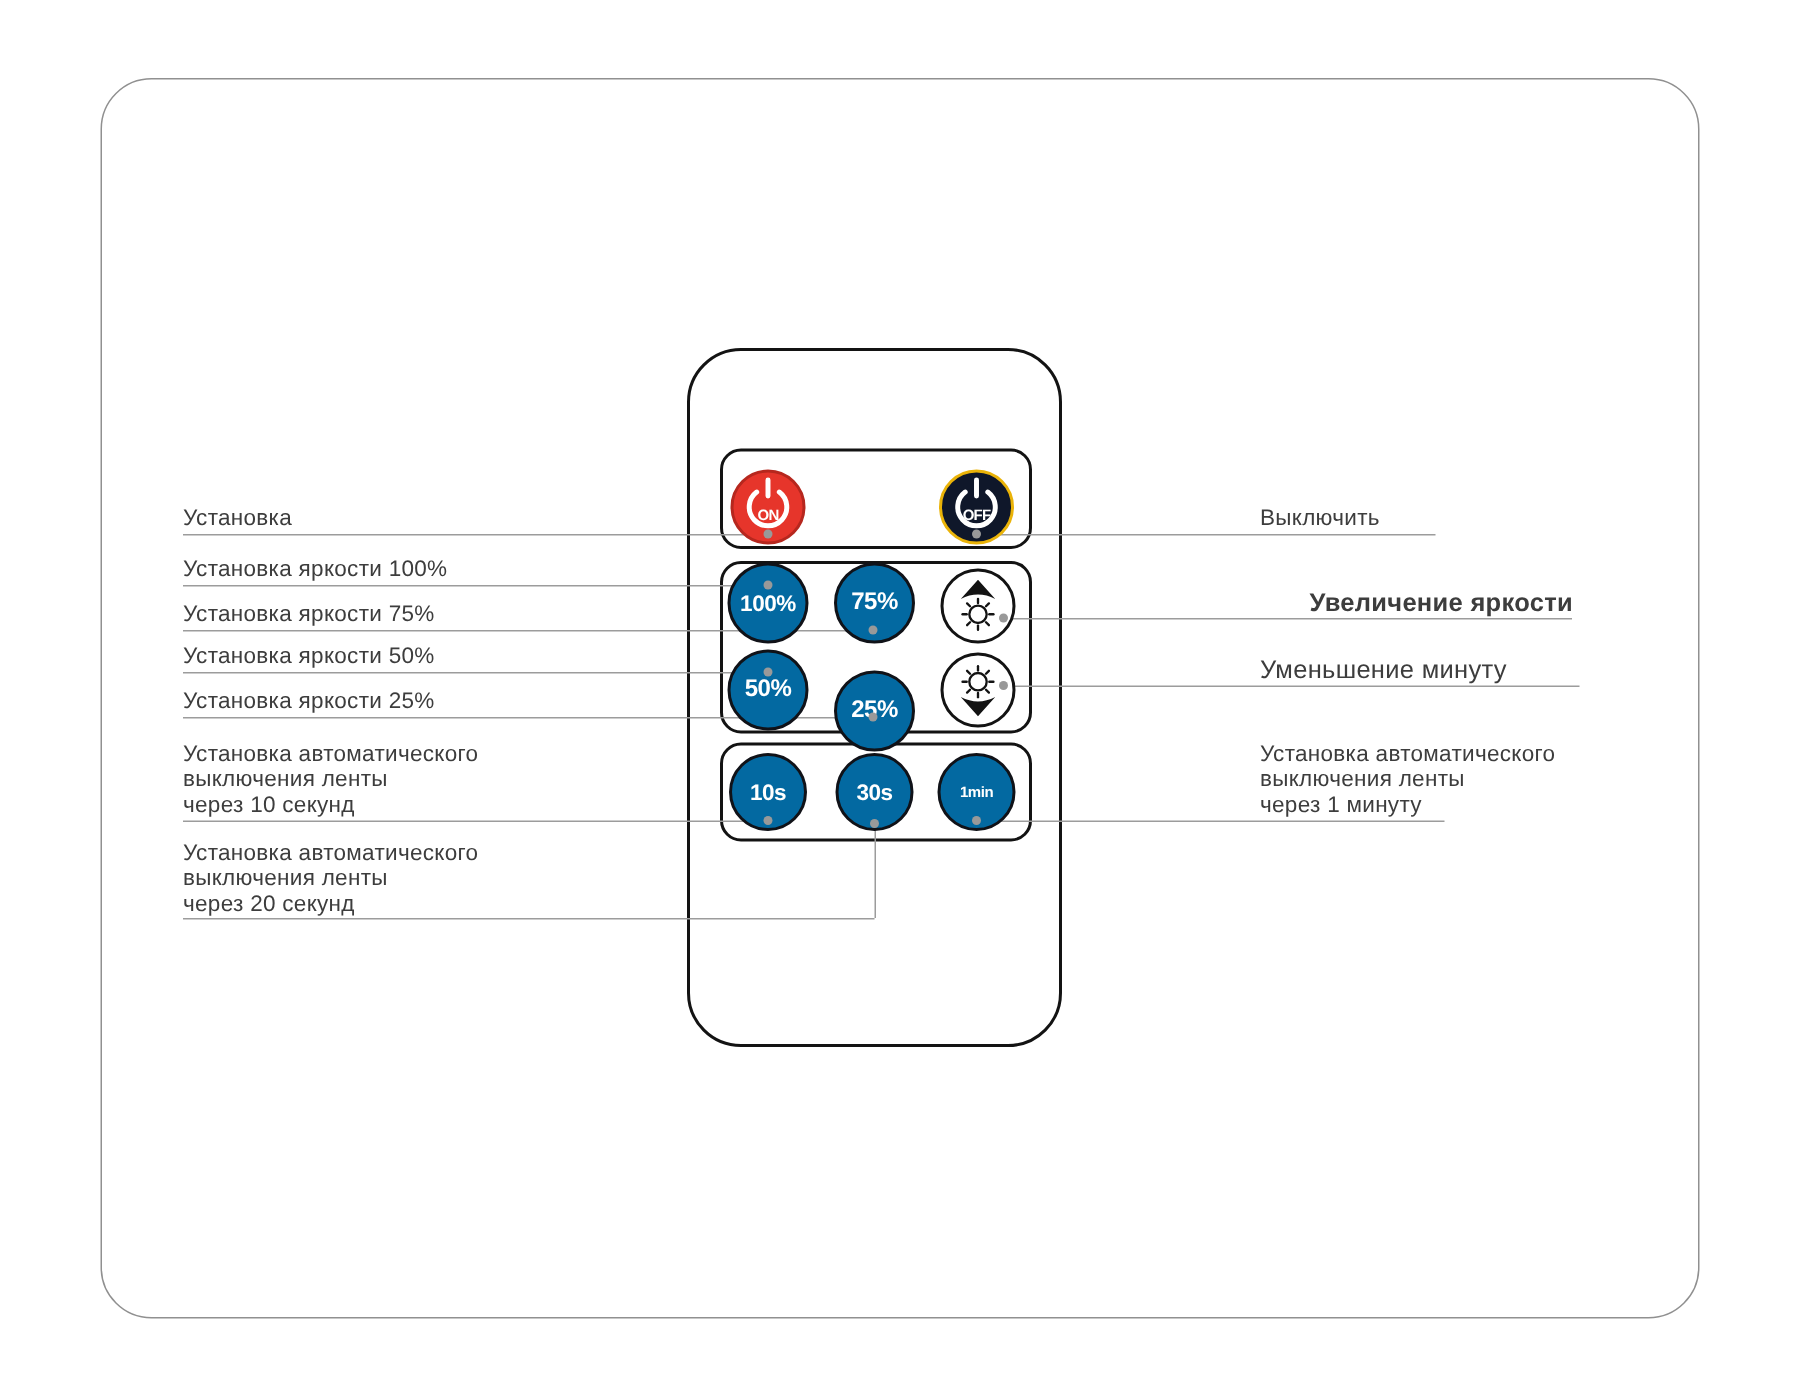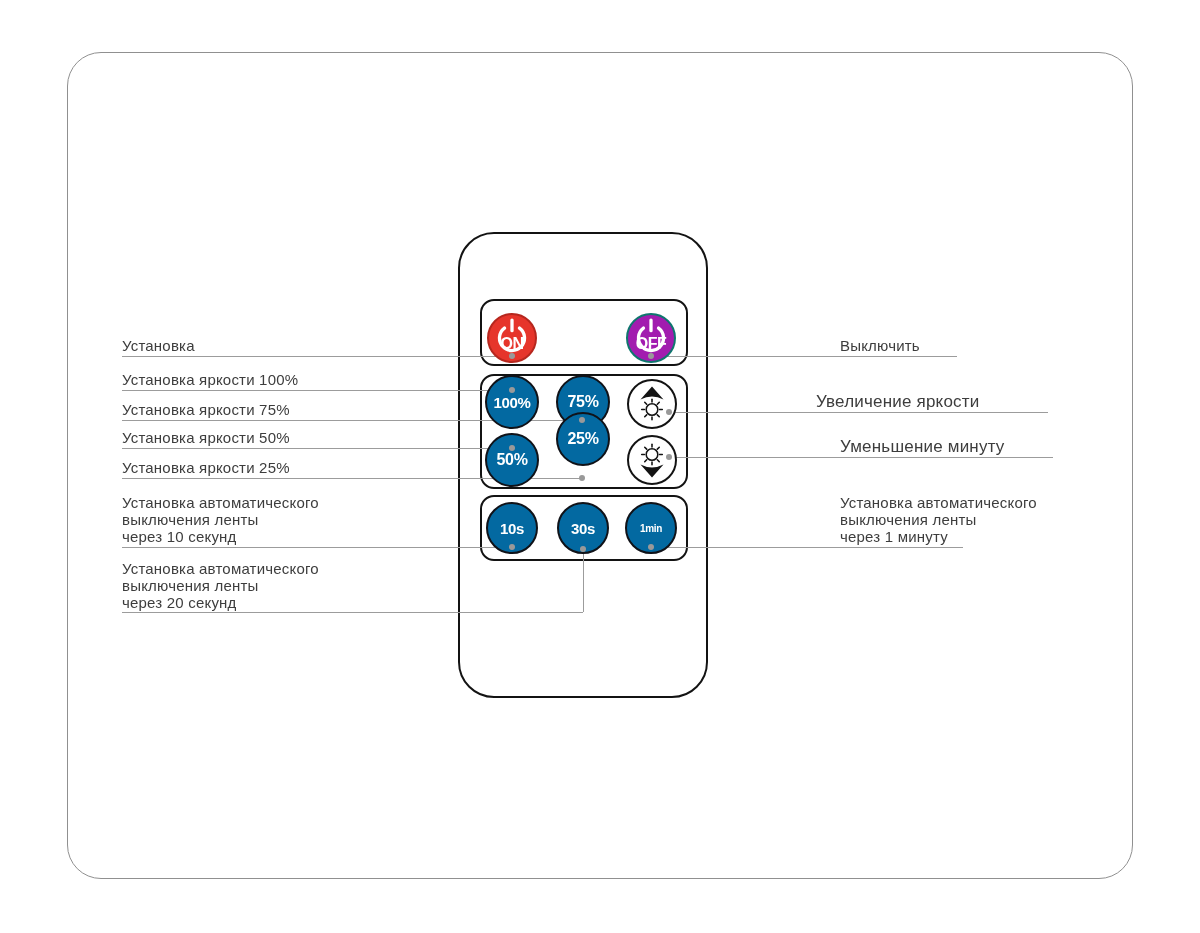--- a/index.html
+++ b/index.html
@@ -31,33 +31,33 @@
   .dot   { position: absolute; width: 6px; height: 6px; border-radius: 50%; background: #999999; z-index: 15; }
 
   
   .btn {
     position: absolute; border-radius: 50%; z-index: 10;
     display: flex; align-items: center; justify-content: center;
     color: #ffffff; font-weight: bold; letter-spacing: -0.3px; cursor: default;
   }
   .btn-blue   { background: #0369a1; border: 2px solid #101218; }
   .btn-on     { background: #e6352b; border: 2px solid #b6271e; }
-  .btn-off    { background: #a21caf; border: 2px solid #0f766e; }
+  .btn-off    { background: #0f172a; border: 2px solid #eab308; }
   .btn-bright { background: #ffffff;  border: 2px solid #131313; }
   .sz54 { width: 54px; height: 54px; }
   .sz52 { width: 52px; height: 52px; }
   .sz50 { width: 50px; height: 50px; }
   .fs-b100 { font-size: 15px; }
   .fs-pct  { font-size: 16px; }
   .fs-time { font-size: 15px; }
   .fs-1min { font-size: 10px; }
   .btn svg { position: absolute; left: 0; top: 0; width: 100%; height: 100%; }
   .pwr-label {
     position: absolute; left: 50%; top: 63%; transform: translate(-50%, -50%);
-    font-size: 16px; font-weight: bold; color: #ffffff; letter-spacing: -0.5px;
+    font-size: 10px; font-weight: bold; color: #ffffff; letter-spacing: -0.5px;
   }
 
   
   .label {
     position: absolute; color: #3d3d3d; font-size: 15px; line-height: 17px;
     letter-spacing: 0.2px; z-index: 6; white-space: nowrap;
   }
   .label-big { font-size: 17px; line-height: 20px; }
   .label .ln { display: block; }
 </style>
@@ -98,21 +98,21 @@
     <svg viewBox="0 0 50 50">
       <path d="M16.8 14.2 A 13.6 13.6 0 1 0 33.2 14.2" fill="none" stroke="#ffffff" stroke-width="3.6" stroke-linecap="round"></path>
       <line x1="25" y1="5.5" x2="25" y2="17" stroke="#ffffff" stroke-width="3.6" stroke-linecap="round"></line>
     </svg>
     <span class="pwr-label">OFF</span>
   </div>
 
   <div class="btn btn-blue sz54 fs-b100" style="left:485px; top:375px;">100%</div>
   <div class="btn btn-blue sz54 fs-pct" style="left:556px; top:375px;">75%</div>
   <div class="btn btn-blue sz54 fs-pct" style="left:485px; top:433px;">50%</div>
-  <div class="btn btn-blue sz54 fs-pct" style="left:556px; top:412px;">25%</div>
+  <div class="btn btn-blue sz54 fs-pct" style="left:556px; top:447px;">25%</div>
 
   <div class="btn btn-bright sz50" style="left:627px; top:379px;">
     <svg viewBox="0 0 50 50">
       <path d="M25 6 L37.5 20 Q25 13.5 12.5 20 Z" fill="#131313"></path>
       <circle cx="25" cy="31" r="6.3" fill="none" stroke="#131313" stroke-width="1.7"></circle>
       <g stroke="#131313" stroke-width="1.7" stroke-linecap="round">
         <line x1="33.2" y1="31" x2="36.2" y2="31"></line>
         <line x1="30.8" y1="36.8" x2="32.9" y2="38.9"></line>
         <line x1="25" y1="39.2" x2="25" y2="42.2"></line>
         <line x1="19.2" y1="36.8" x2="17.1" y2="38.9"></line>
@@ -166,21 +166,21 @@
     <span class="ln">выключения ленты</span>
     <span class="ln">через 10 секунд</span>
   </div>
   <div class="label" style="left:122px; top:560px;">
     <span class="ln">Установка автоматического</span>
     <span class="ln">выключения ленты</span>
     <span class="ln">через 20 секунд</span>
   </div>
 
   <div class="label" style="left:840px; top:337px;">Выключить</div>
-  <div class="label label-big" style="left:816px; top:392px;">Увеличение яркости</div>
+  <div class="label label-big" style="left:873px; top:392px;font-weight:bold;">Увеличение яркости</div>
   <div class="label label-big" style="left:840px; top:437px;">Уменьшение минуту</div>
   <div class="label" style="left:840px; top:494px;">
     <span class="ln">Установка автоматического</span>
     <span class="ln">выключения ленты</span>
     <span class="ln">через 1 минуту</span>
   </div>
 
 </div>
 
 </body></html>

